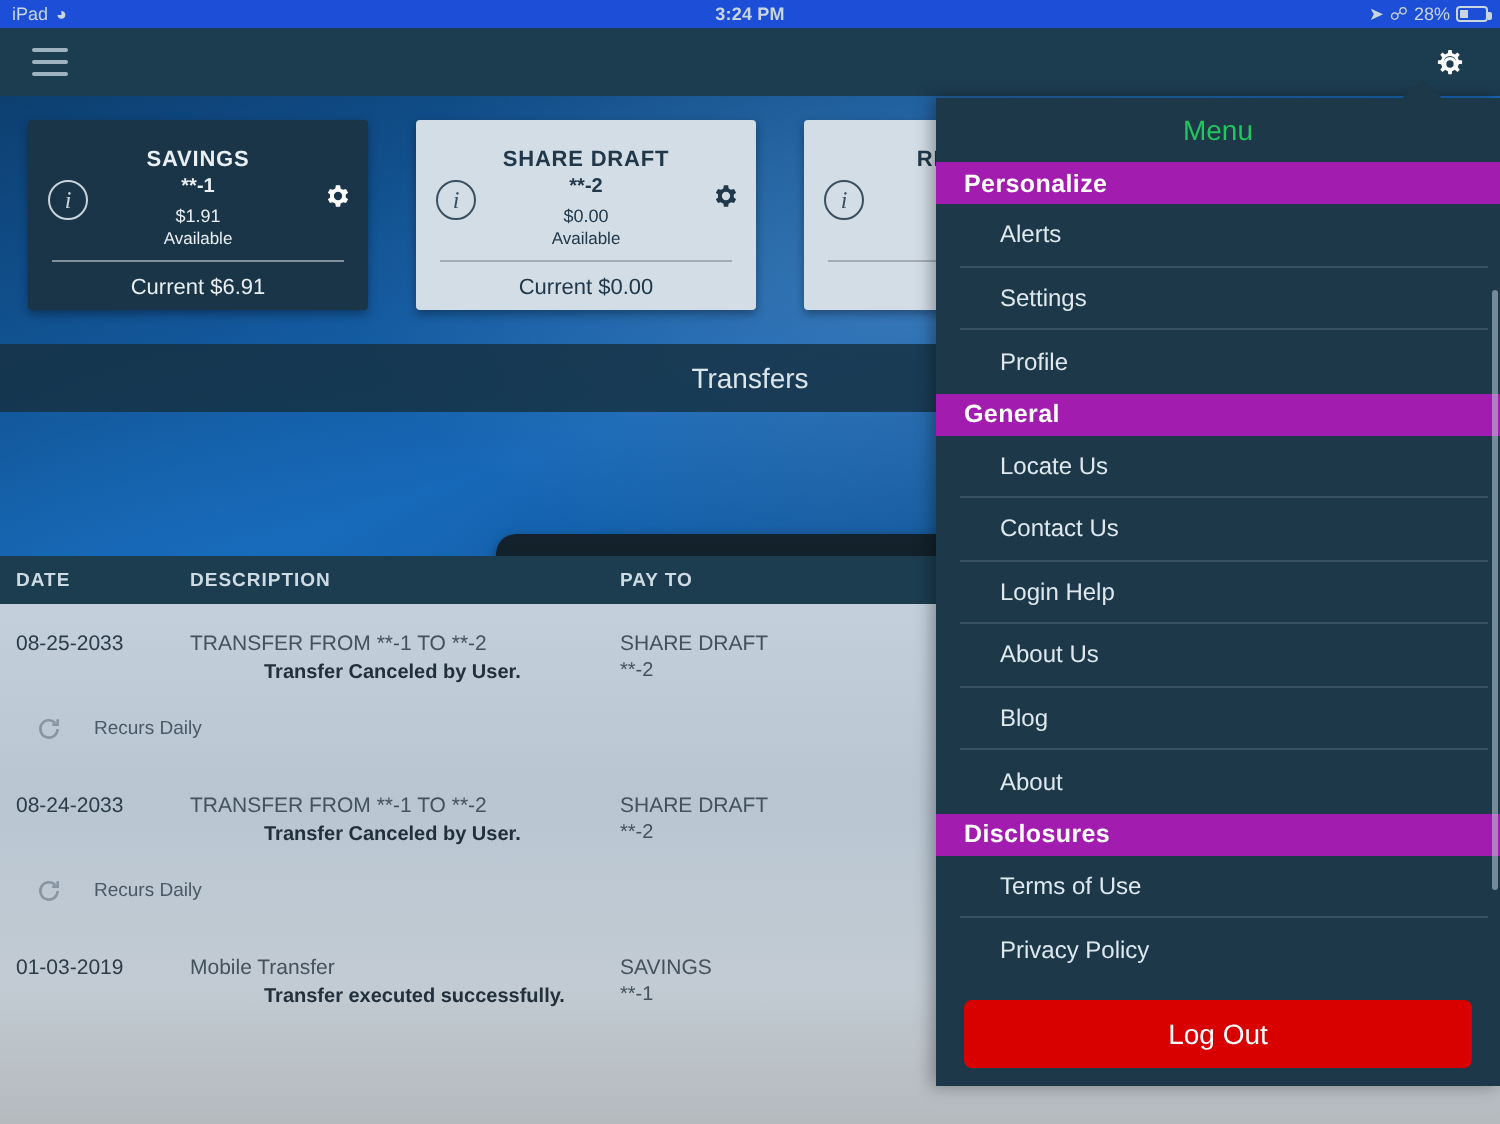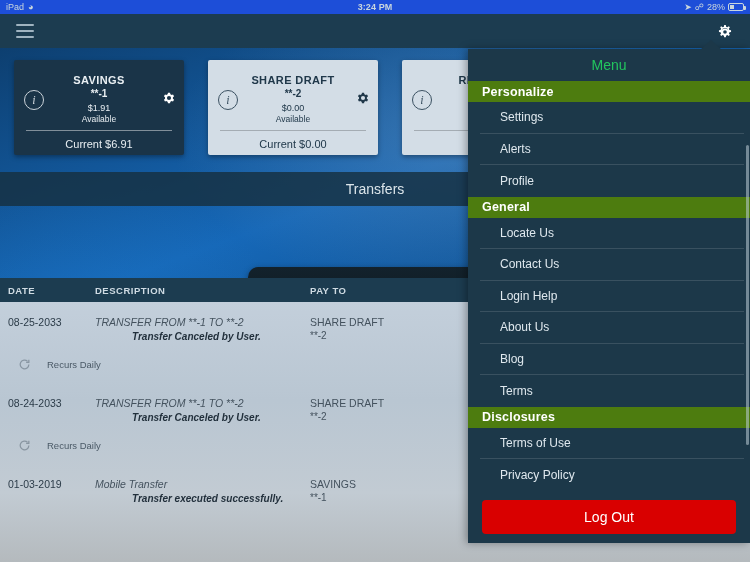--- a/index.html
+++ b/index.html
@@ -98,21 +98,21 @@
   .col-date{ width:95px; padding-left:8px; }
   .col-desc{ width:215px; }
   .col-pay{ width:200px; }
   .table-body{
     height:308px;
     background:linear-gradient(180deg,#c3cfdb 0%,#b9c6d2 32%,#c2cbd3 62%,#b2b7ba 88%,#a9adb0 100%);
     color:#2b3b48; position:relative;
   }
   .trow{ position:relative; display:flex; padding-top:14px; }
   .r-date{ width:95px; padding-left:8px; font-size:10.5px; color:#2b3b48; }
-  .r-desc{ width:215px;font-style:italic; }
+  .r-desc{ width:215px; }
   .r-desc .l1{ font-size:10.5px; color:#44525e; }
   .r-desc .l2{ font-size:10px; font-weight:bold; color:#22303c; margin-top:3px;margin-left:37px;}
   .r-pay{ width:200px; }
   .r-pay .l1{ font-size:10.5px; color:#44525e; }
   .r-pay .l2{ font-size:10px; color:#44525e; margin-top:2px;}
   .recurs{
     display:flex; align-items:center; gap:16px; padding-left:18px;
     font-size:9.5px; color:#4a5966; margin-top:16px; padding-bottom:12px;
   }
   .recur-icon{ width:13px; height:13px; opacity:.45; }
@@ -127,21 +127,21 @@
   .menu{
     position:absolute; top:49px; left:468px; width:282px; height:494px;
     background:#1c3849; z-index:60; overflow:hidden;
     box-shadow:-2px 0 8px rgba(0,0,0,.35);
   }
   .menu-title{
     height:32px; display:flex; align-items:center; justify-content:center;
     color:#22c55e; font-size:14px;
   }
   .menu-group{
-    background:#4d7c0f; color:#ffffff; font-weight:bold; font-size:12.5px;
+    background:#a21caf; color:#ffffff; font-weight:bold; font-size:12.5px;
     height:21px; display:flex; align-items:center; padding-left:14px; letter-spacing:.2px;
   }
   .menu-item{
     height:31.5px; display:flex; align-items:center; padding-left:20px;
     color:#dfe8ee; font-size:12px; cursor:pointer;
     border-bottom:1px solid rgba(255,255,255,.13);
     margin:0 6px 0 12px;
   }
   .menu-item.nb{ border-bottom:none; }
   .logout{
@@ -312,31 +312,31 @@
 
     </div>
   </div>
 </div>
 
 <div class="menu-caret"></div>
 <div class="menu">
   <div class="menu-title">Menu</div>
 
   <div class="menu-group">Personalize</div>
+  <div class="menu-item">Alerts</div>
   <div class="menu-item">Settings</div>
-  <div class="menu-item">Alerts</div>
   <div class="menu-item nb">Profile</div>
 
   <div class="menu-group">General</div>
   <div class="menu-item">Locate Us</div>
   <div class="menu-item">Contact Us</div>
   <div class="menu-item">Login Help</div>
   <div class="menu-item">About Us</div>
   <div class="menu-item">Blog</div>
-  <div class="menu-item nb">Terms</div>
+  <div class="menu-item nb">About</div>
 
   <div class="menu-group">Disclosures</div>
   <div class="menu-item">Terms of Use</div>
   <div class="menu-item nb">Privacy Policy</div>
 
   <div class="logout">Log Out</div>
   <div class="menu-scrollbar"></div>
 </div>
 
 </body></html>

